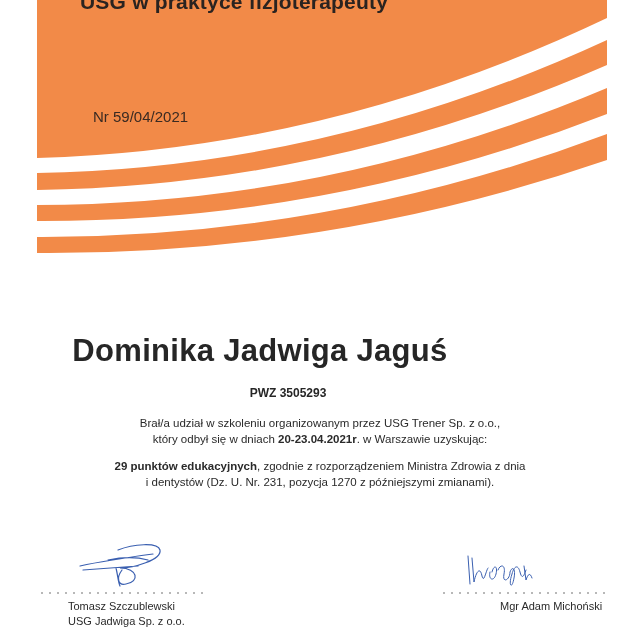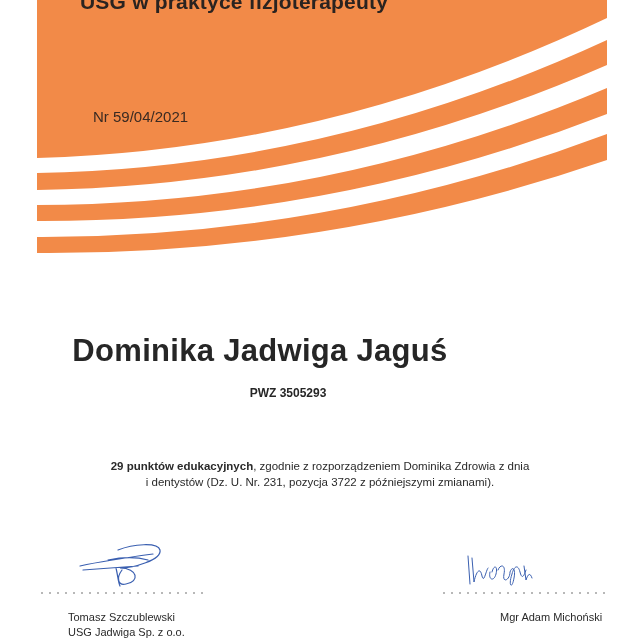--- a/index.html
+++ b/index.html
@@ -87,21 +87,20 @@
       background-repeat: repeat-x;
     }
     .sig-left .dots { position: absolute; left: 0; top: 51px; width: 170px; }
     .sig-right .dots { position: absolute; left: 0; top: 41px; width: 170px; }
     .signer-text {
       position: absolute;
       font-size: 11px;
       line-height: 15px;
       color: #2a2a2a;
       white-space: nowrap;
-      margin-top: 11px;
     }
     .sig-left .signer-text { left: 30px; top: 59px; }
     .sig-right .signer-text { left: 32px; top: 49px; padding-left: 28px; }
     .sig-svg { position: absolute; }
     .sig-left .sig-svg { left: 40px; top: 0; }
     .sig-right .sig-svg { left: 20px; top: 0; }
   </style>
 </head>
 <body>
 
@@ -117,25 +116,27 @@
     <path d="M37,237 Q330,238 607,134 L607,160 Q330,255 37,253 Z" fill="#f28a48"></path>
   </svg>
   <div class="course-title">USG w praktyce fizjoterapeuty</div>
   <div class="cert-number">Nr 59/04/2021</div>
 </div>
 
 <div class="person-name">Dominika Jadwiga Jaguś</div>
 <div class="pwz">PWZ 3505293</div>
 
 <div class="paragraph para1">
+  <span class="line">Brał/a udział w szkoleniu organizowanym przez USG Trener Sp. z o.o.,</span>
+  <span class="line"><span>który odbył się w dniach </span><b>20-23.04.2021r</b><span>. w Warszawie uzyskując:</span></span>
 </div>
 
 <div class="paragraph para2">
-  <span class="line"><b>29 punktów edukacyjnych</b><span>, zgodnie z rozporządzeniem Dominika Zdrowia z dnia</span></span>
-  <span class="line">i dentystów (Dz. U. Nr. 231, pozycja 3722 z późniejszymi zmianami).</span>
+  <span class="line"><b>29 punktów edukacyjnych</b><span>, zgodnie z rozporządzeniem Ministra Zdrowia z dnia</span></span>
+  <span class="line">i dentystów (Dz. U. Nr. 231, pozycja 1270 z późniejszymi zmianami).</span>
 </div>
 
 <div class="signature-block sig-left">
   <svg class="sig-svg" width="90" height="50" viewBox="0 0 90 50">
     <path d="M2,26 C20,22 45,18 75,14 M30,20 C40,18 55,16 70,20 M40,10 C55,4 80,2 82,10 C84,20 55,28 42,28 C60,28 62,42 48,44 C40,46 38,38 44,30 M38,28 C40,36 40,42 42,46 M5,30 L60,26" fill="none" stroke="#3a5fb0" stroke-width="1.2" stroke-linecap="round"></path>
   </svg>
   <div class="dots"></div>
   <div class="signer-text">
     <div>Tomasz Szczublewski</div>
     <div>USG Jadwiga Sp. z o.o.</div>

